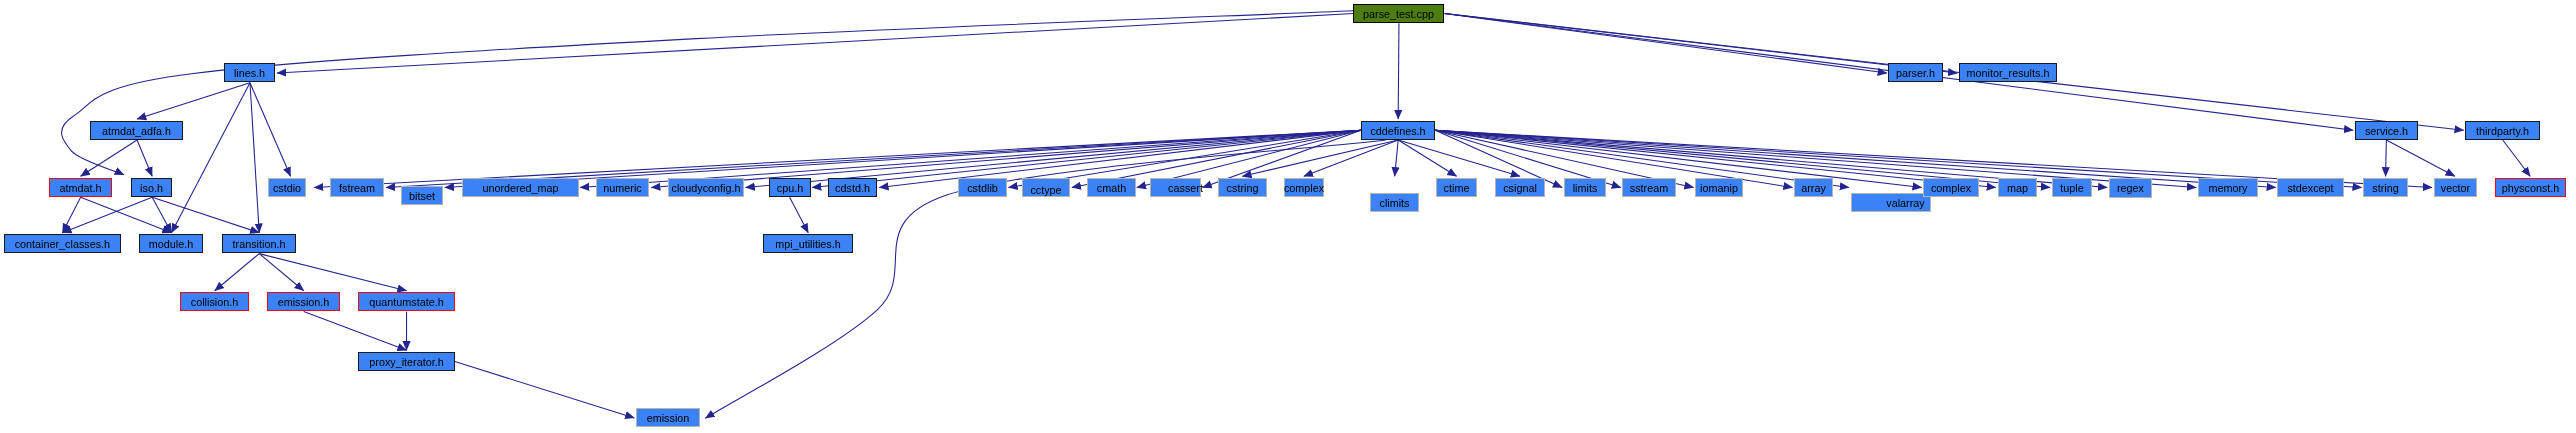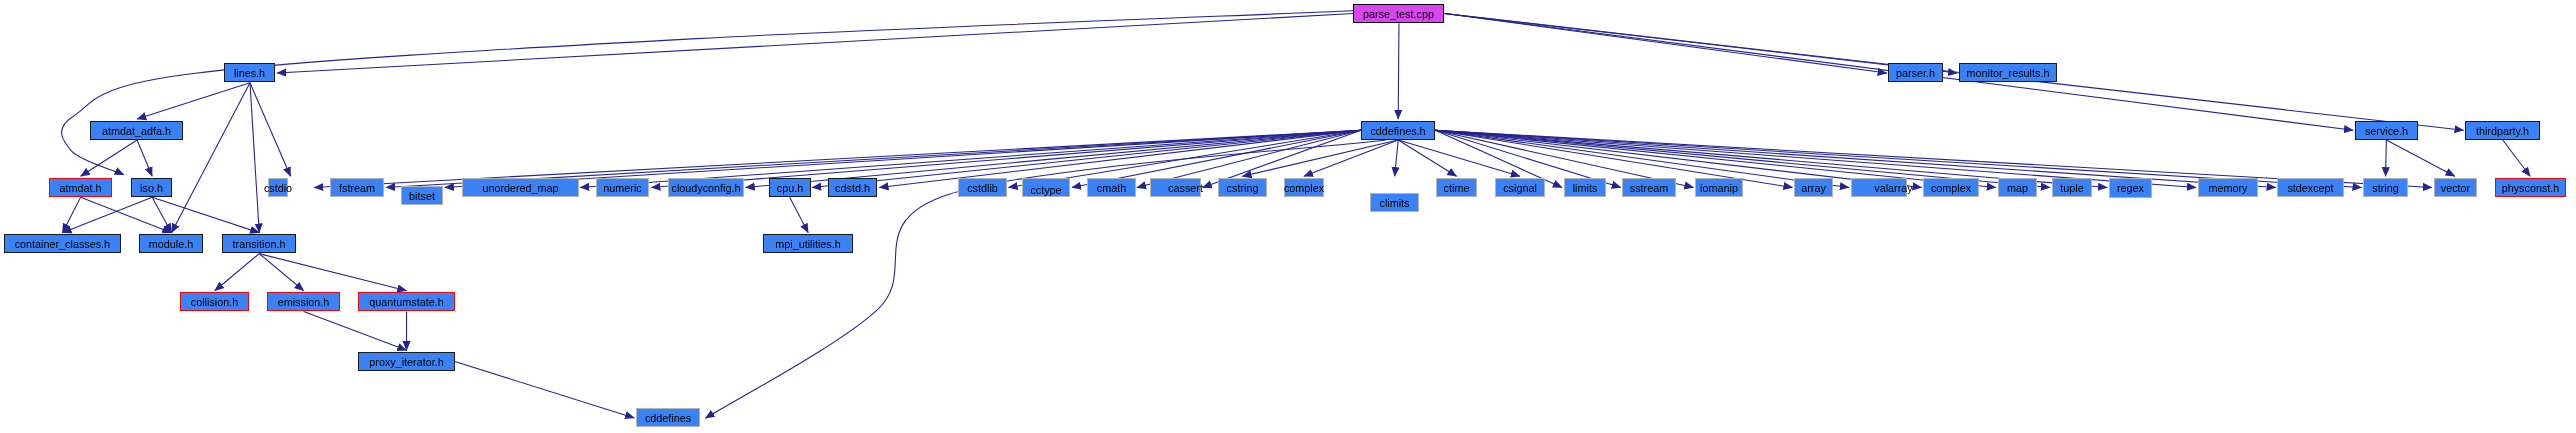--- a/index.html
+++ b/index.html
@@ -16,21 +16,21 @@
     box-sizing:border-box;
     background:#3b82f6;
     border:0.8px solid #2b2b2b;
     display:flex;align-items:center;justify-content:center;
     font-size:10.8px;color:#000000;
     white-space:nowrap;
     cursor:pointer;
   }
   .node.system{border:0.8px solid #b4b4b4;}
   .node.truncated{border:1.5px solid #ff0000;}
-  .node.root{background:#d946ef;border:1.5px solid #000000;}
+  .node.root{background:#4d7c0f;border:1.5px solid #000000;}
   .node.project{border:1.5px solid #1a1a1a;}
 </style>
 </head>
 <body>
 
 <div id="stage">
   <svg id="edges" xmlns="http://www.w3.org/2000/svg" viewBox="0 0 3331 560">
     <defs>
       <marker id="arrow" viewBox="0 0 10 10" refX="8.5" refY="5" markerWidth="10" markerHeight="10" orient="auto-start-reverse">
         <path d="M0,1.2 L9,5 L0,8.8 z" fill="#24248f"></path>
@@ -122,21 +122,21 @@
       </div>
       <div class="node project" style="left: 2465px; top: 121px; width: 75px; height: 19.3px;">
         <span>thirdparty.h</span>
       </div>
       <div class="node truncated" style="left: 49px; top: 178px; width: 63px; height: 19.3px;">
         <span>atmdat.h</span>
       </div>
       <div class="node project" style="left: 131px; top: 178px; width: 41px; height: 19.3px;">
         <span>iso.h</span>
       </div>
-      <div class="node system" style="left: 268px; top: 178px; width: 20px; height: 19.3px;">
+      <div class="node system" style="left: 268px; top: 178px; width: 38px; height: 19.3px;">
         <span>cstdio</span>
       </div>
       <div class="node system" style="left: 330px; top: 178px; width: 54px; height: 19.3px;">
         <span>fstream</span>
       </div>
       <div class="node system" style="left: 401px; top: 178px; width: 42px; height: 19.3px; margin-top: 8px;">
         <span>bitset</span>
       </div>
       <div class="node system" style="left: 462px; top: 178px; width: 117px; height: 19.3px;">
         <span>unordered_map</span>
@@ -185,21 +185,21 @@
       </div>
       <div class="node system" style="left: 1622px; top: 178px; width: 54px; height: 19.3px;">
         <span>sstream</span>
       </div>
       <div class="node system" style="left: 1695px; top: 178px; width: 48px; height: 19.3px;">
         <span>iomanip</span>
       </div>
       <div class="node system" style="left: 1794px; top: 178px; width: 39px; height: 19.3px;">
         <span>array</span>
       </div>
-      <div class="node system" style="left: 1851px; top: 178px; width: 56px; height: 19.3px; padding-left: 29px;">
+      <div class="node system" style="left: 1851px; top: 193px; width: 80px; height: 19.3px; padding-left: 29px;">
         <span>valarray</span>
       </div>
       <div class="node system" style="left: 1923px; top: 178px; width: 56px; height: 19.3px;">
         <span>complex</span>
       </div>
       <div class="node system" style="left: 1998px; top: 178px; width: 39px; height: 19.3px;">
         <span>map</span>
       </div>
       <div class="node system" style="left: 2052px; top: 178px; width: 40px; height: 19.3px;">
         <span>tuple</span>
@@ -240,17 +240,17 @@
       <div class="node truncated" style="left: 267px; top: 292px; width: 73px; height: 19.3px;">
         <span>emission.h</span>
       </div>
       <div class="node truncated" style="left: 358px; top: 292px; width: 97px; height: 19.3px;">
         <span>quantumstate.h</span>
       </div>
       <div class="node project" style="left: 358px; top: 352px; width: 97px; height: 19.3px;">
         <span>proxy_iterator.h</span>
       </div>
       <div class="node system" style="left: 636px; top: 408px; width: 64px; height: 19.3px;">
-        <span>cddefines</span>
+        <span>emission</span>
       </div>
     </div>
 </div>
 
 
 </body></html>

